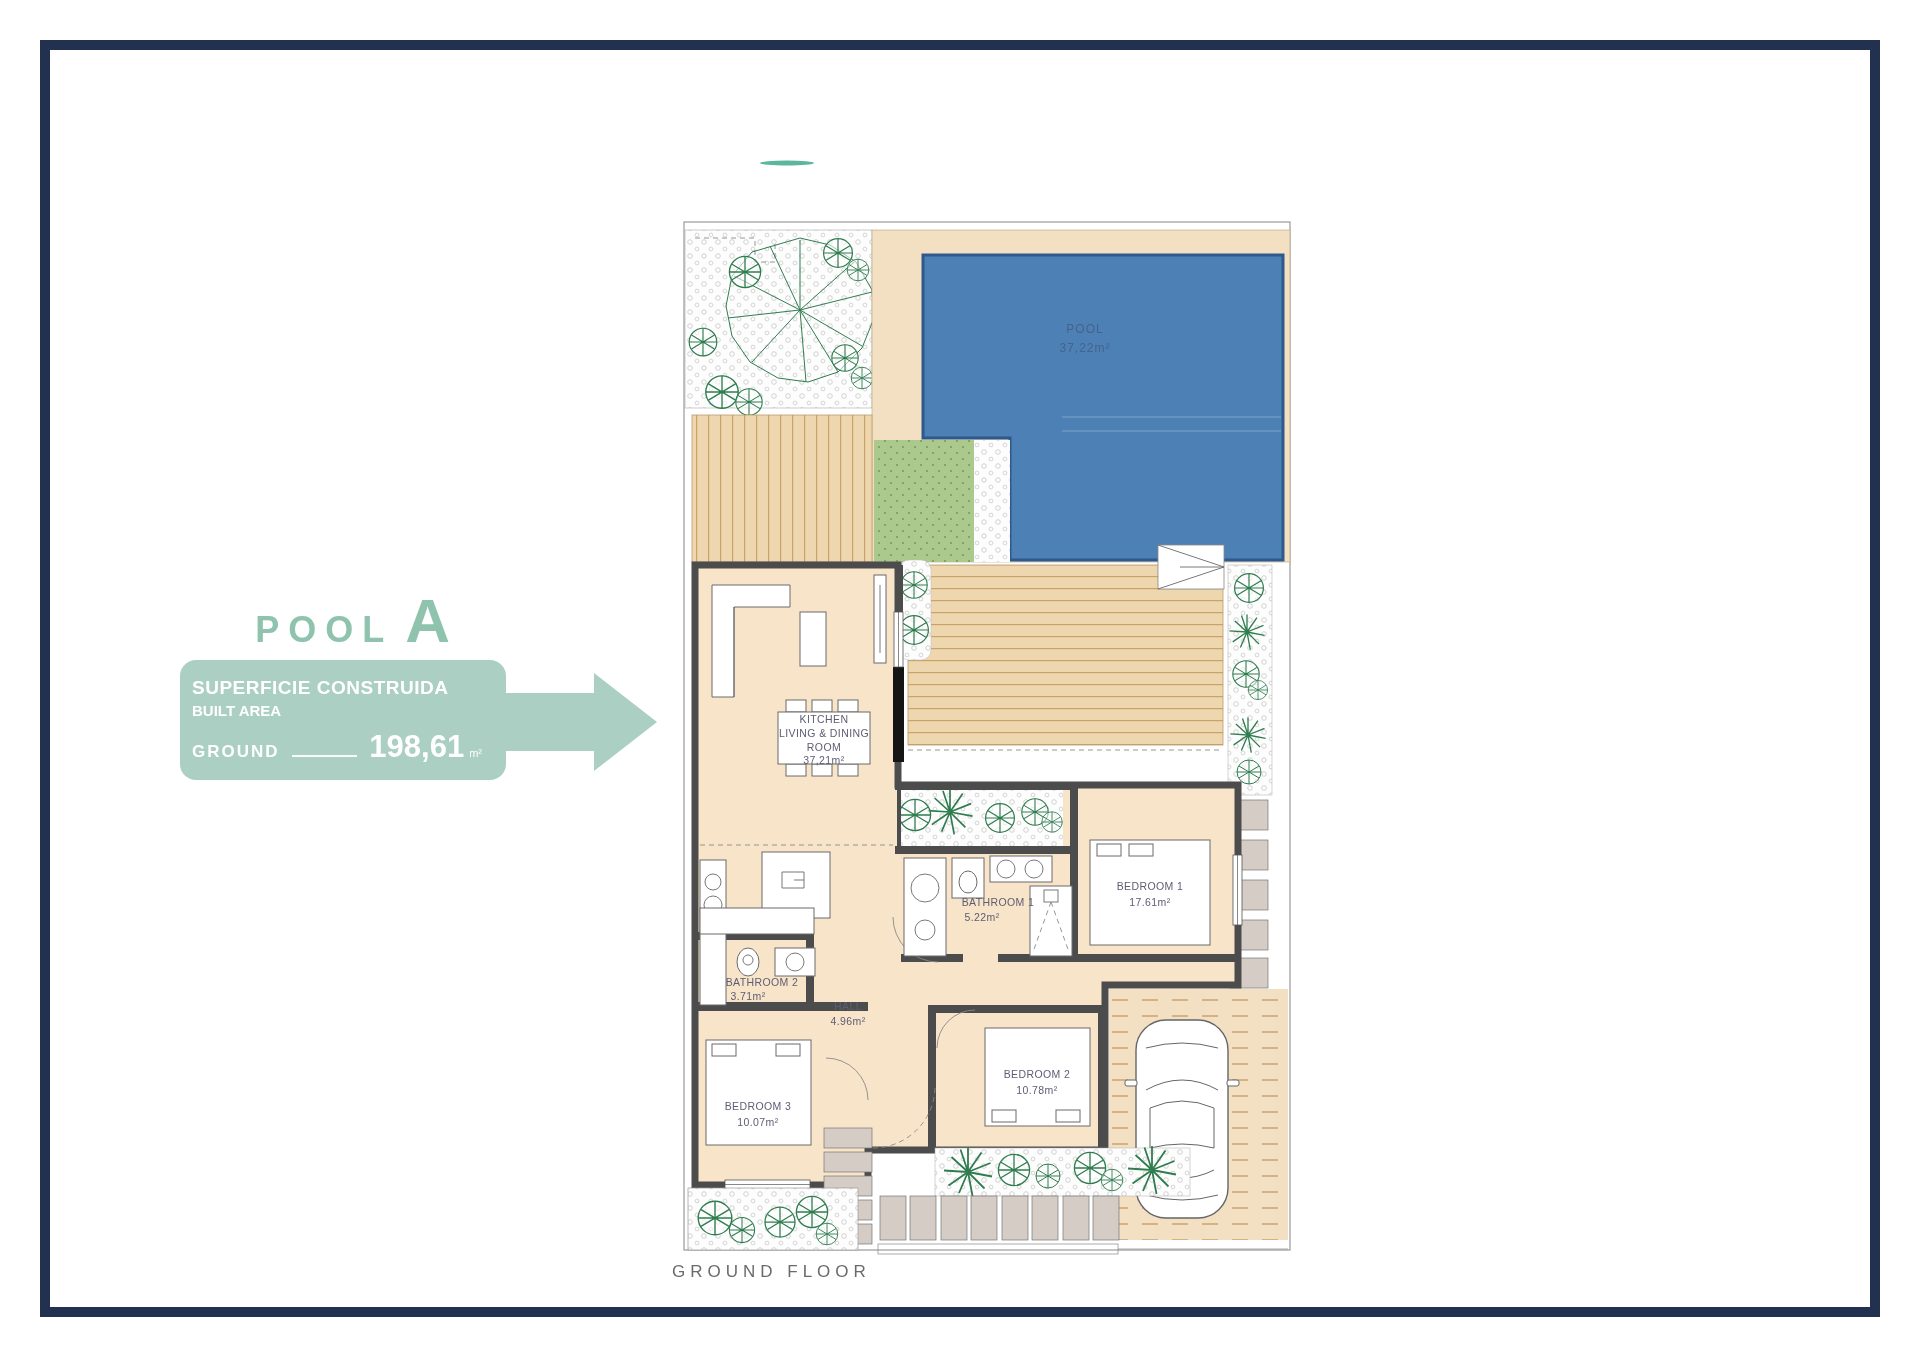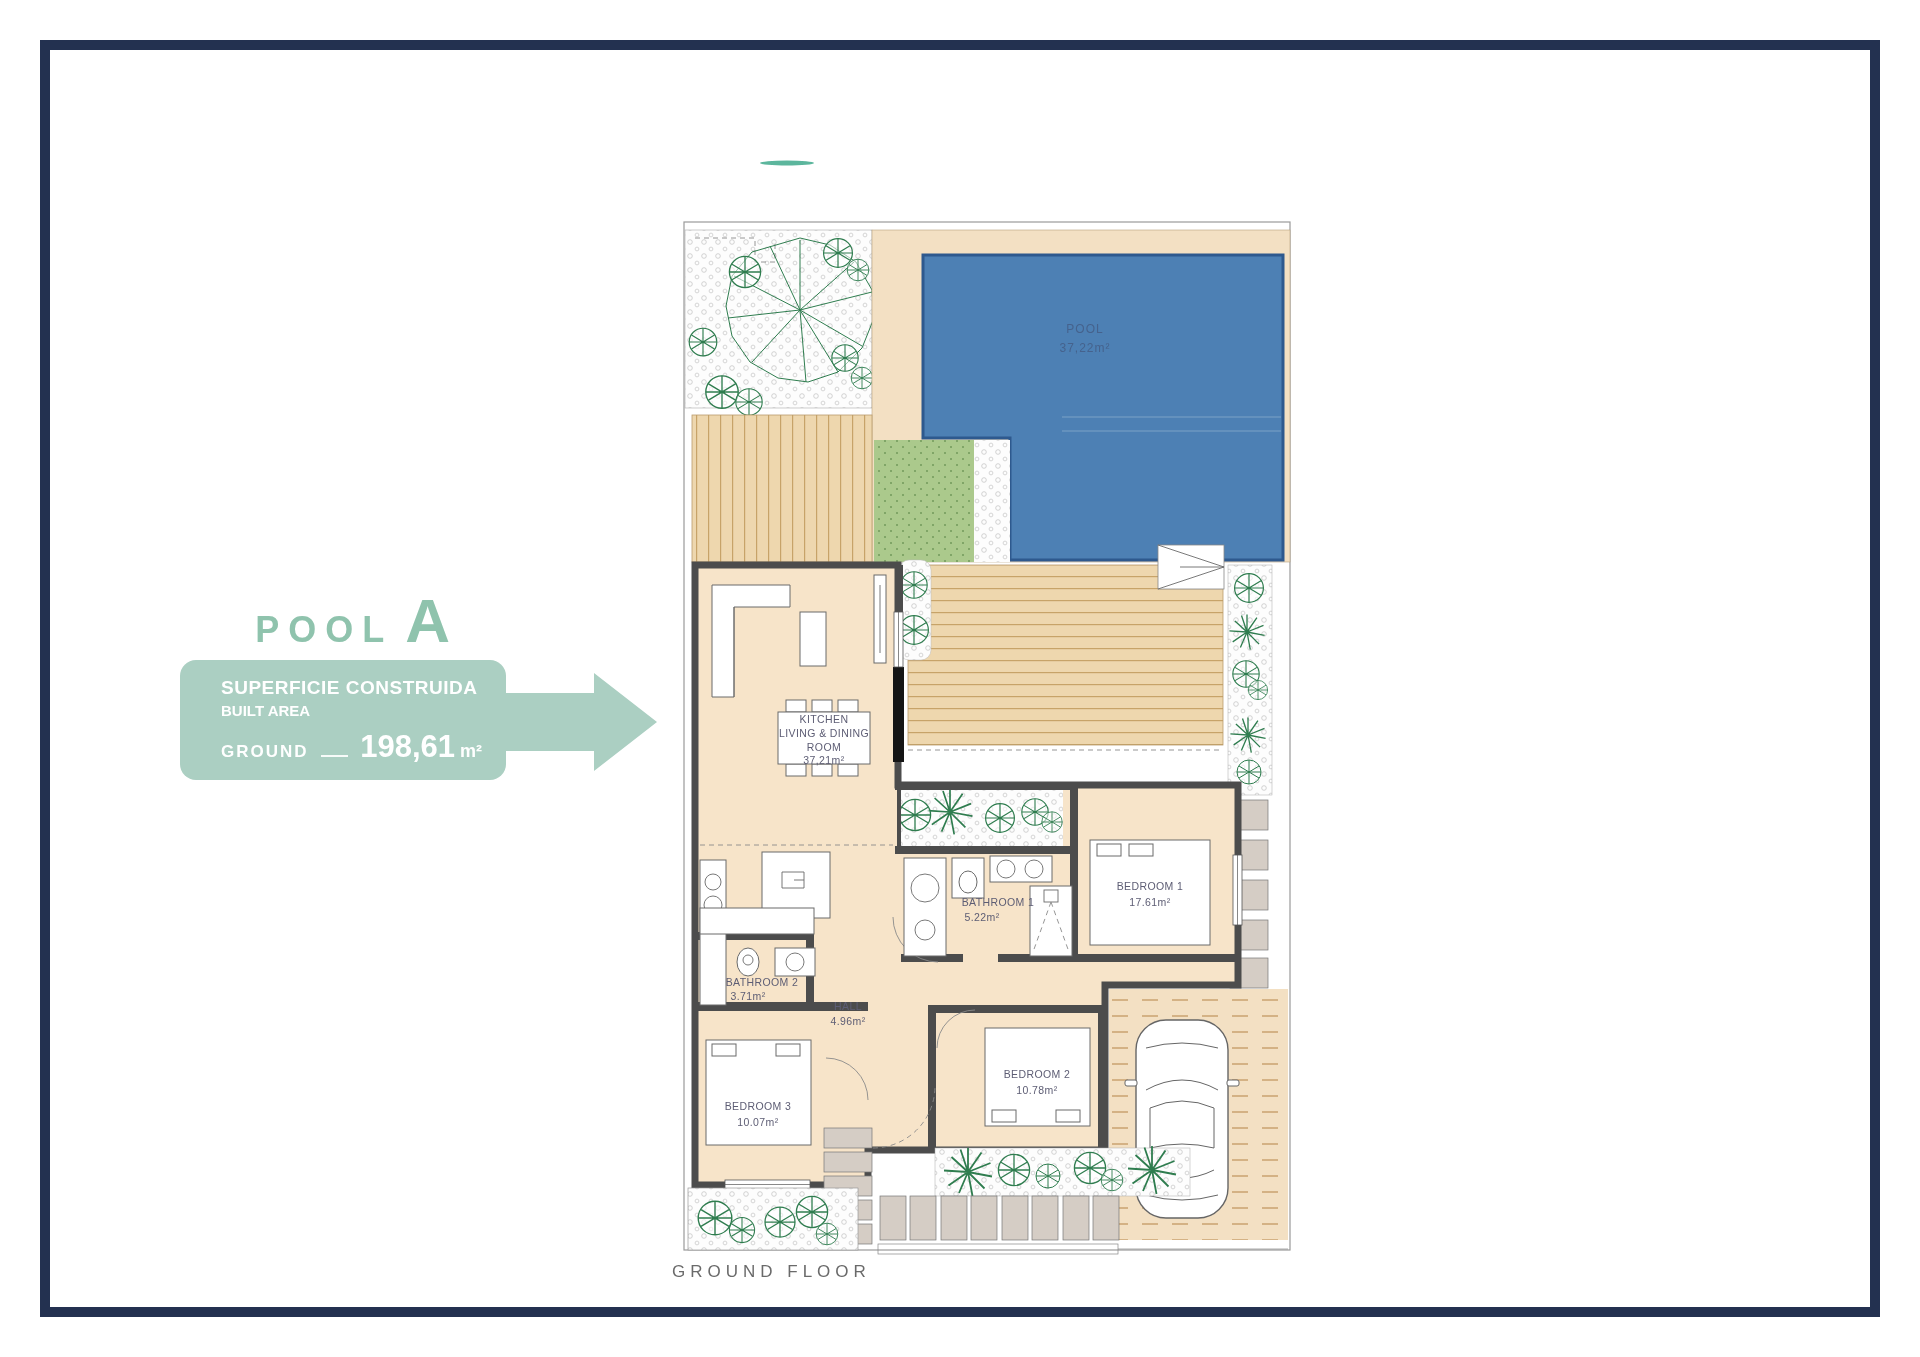--- a/index.html
+++ b/index.html
@@ -6,28 +6,28 @@
   #page{position:relative;width:1920px;height:1357px;background:#ffffff;overflow:hidden;
         font-family:"Liberation Sans",sans-serif;}
   #frame{position:absolute;left:40px;top:40px;width:1840px;height:1277px;
          border:10px solid #233150;box-sizing:border-box;}
   
   #villa-title{position:absolute;left:190px;top:585px;width:260px;display:flex;
                justify-content:flex-end;align-items:baseline;gap:12px;color:var(--accent);}
   #villa-title .vt-pre{font-size:36px;font-weight:bold;letter-spacing:9px;}
   #villa-title .vt-letter{font-size:62px;font-weight:bold;}
   #info-box{position:absolute;left:180px;top:660px;width:326px;height:120px;box-sizing:border-box;
-            background:var(--box-bg);border-radius:16px;padding:17px 24px 14px 41px;color:#fff;}
+            background:var(--box-bg);border-radius:16px;padding:17px 24px 14px 12px;color:#fff;}
   #info-box .ib-title{font-size:19px;font-weight:bold;letter-spacing:.5px;}
   #info-box .ib-sub{font-size:15px;font-weight:bold;margin-top:3px;}
   #info-box .ib-row{display:flex;align-items:baseline;margin-top:10px;}
   #info-box .ib-total{font-size:17px;font-weight:bold;letter-spacing:2px;}
   #info-box .leader{flex:1;border-bottom:2px solid rgba(255,255,255,.9);margin:0 12px 7px 12px;}
   #info-box .ib-value{font-size:31px;font-weight:bold;}
-  #info-box .ib-unit{font-size:18px;font-weight:bold;margin-left:5px;}
+  #info-box .ib-unit{font-size:11px;font-weight:normal;margin-left:5px;}
   #arrow{position:absolute;left:497px;top:665px;}
   
   #plan{position:absolute;left:640px;top:150px;}
   .pool-fill{fill:var(--c-pool);stroke:#2e598e;stroke-width:3;}
   .floor{fill:var(--c-floor);}
   .wall{fill:var(--c-wall);}
   .furn{fill:#ffffff;stroke:#6a6a6a;stroke-width:1;}
   .thin{fill:none;stroke:#6a6a6a;stroke-width:.9;}
   .tree{stroke:var(--c-plant);fill:none;stroke-width:1;}
   .treecirc{fill:rgba(255,255,255,.55);stroke:var(--c-plant);stroke-width:1;}

